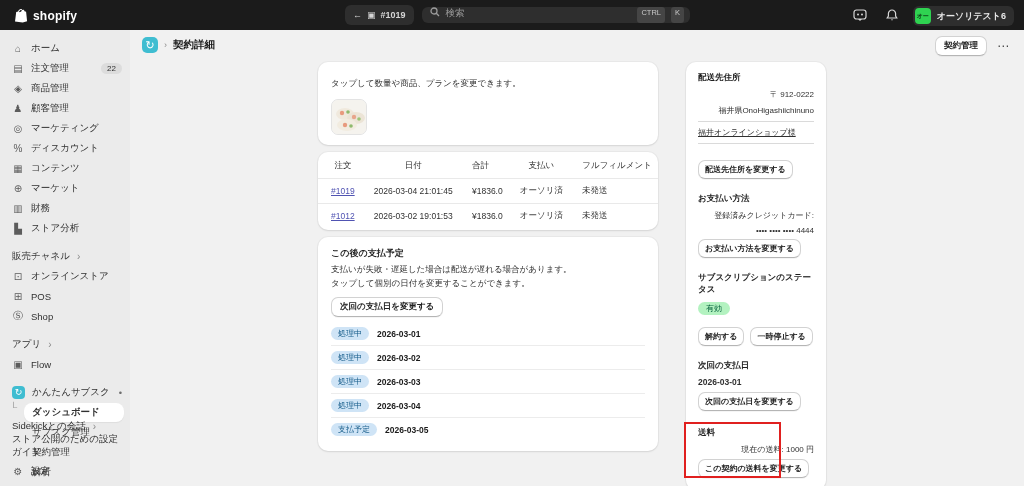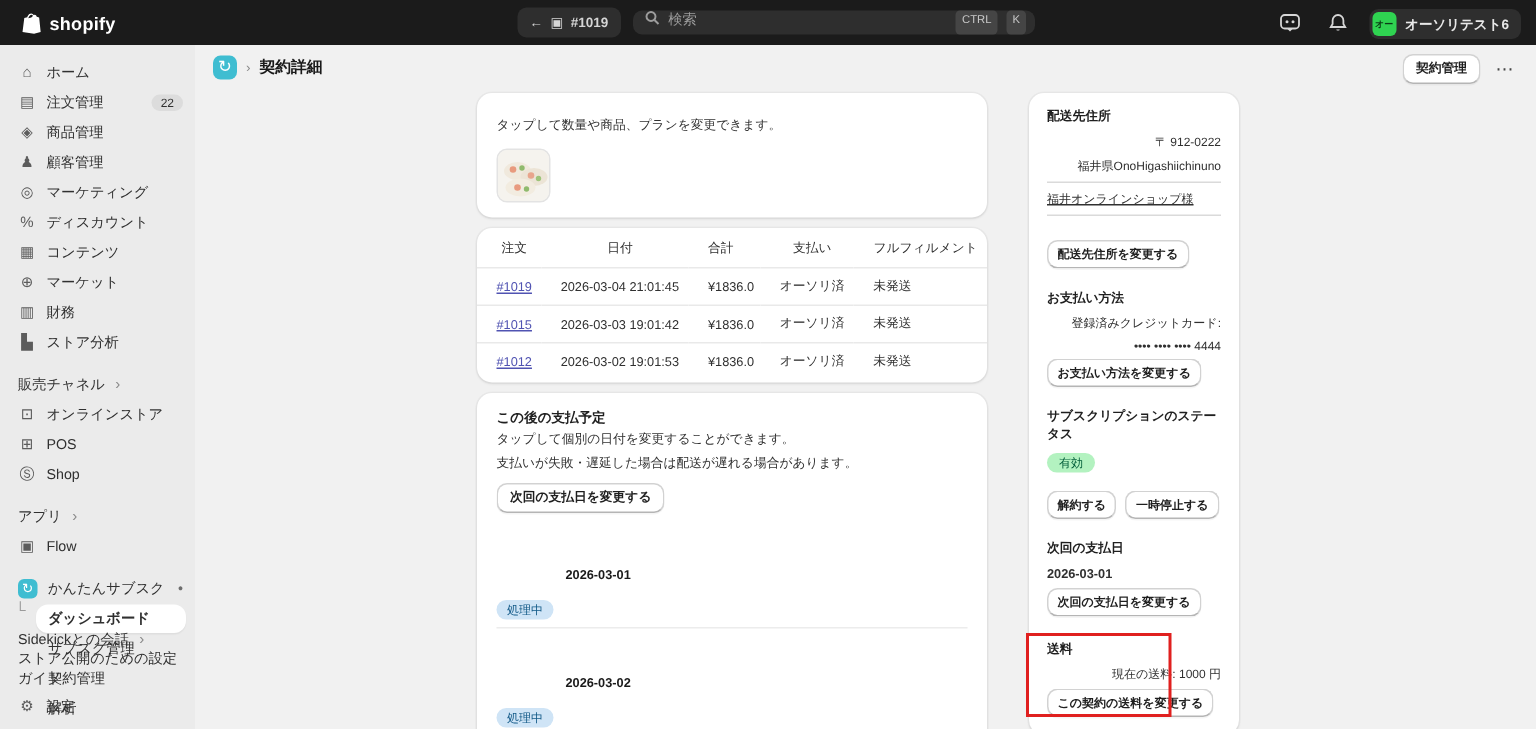--- a/index.html
+++ b/index.html
@@ -77,21 +77,21 @@
   table { width:100%; border-collapse:collapse; font-size:8.5px; }
   th { text-align:center; font-weight:400; color:#303030; padding:6px 6px 6px 13px; white-space:nowrap; }
   td { padding:6px 6px 6px 13px; border-top:1px solid #e9e9e9; white-space:nowrap; }
   .col-total { text-align:left; padding-right:4px; }
   .order-link { color:#5053b2; text-decoration:underline; cursor:pointer; }
   
   .sched-btn { margin-top:7px; }
   .sched-rows { margin-top:5px; }
   .sched-row { display:flex; align-items:center; gap:8px; padding:5px 0; border-bottom:1px solid #ececec; cursor:pointer; }
   .sched-row:last-child { border-bottom:none; }
-  .badge-info { background:#cfe4f6; color:#135a88; border-radius:8px; font-size:8px; padding:1px 7px;margin-top:48px; }
+  .badge-info { background:#cfe4f6; color:#135a88; border-radius:8px; font-size:8px; padding:1px 7px; }
   .sched-date { font-weight:700; font-size:8.5px; color:#1a1a1a; }
   
   .right-col { position:absolute; left:556px; top:32px; width:140px; }
   .right-card { padding:10px 12px 12px; font-size:8.5px; }
   .sec-title { font-weight:700; font-size:8.5px; color:#1f1f1f; }
   .rc-line { margin-top:5px; font-size:8px; white-space:nowrap; overflow:hidden;text-align:right; }
   .rc-underline { border-bottom:1px solid #dadada; padding-bottom:5px; }
   .rc-row2 { padding:5px 0; border-bottom:1px solid #dadada; font-size:8px; white-space:nowrap;text-decoration:underline; }
   .rc-btn { font-size:8px; padding:3px 6px; }
   .mt14 { margin-top:14px; } .mt6 { margin-top:6px; } .mt5 { margin-top:5px; } .mt4 { margin-top:4px; }
@@ -313,41 +313,34 @@
         </thead>
         <tbody>
           <tr>
             <td><span class="order-link">#1019</span></td>
             <td>2026-03-04 21:01:45</td>
             <td class="col-total">¥1836.0</td>
             <td>オーソリ済</td>
             <td>未発送</td>
           </tr>
           <tr>
-            <td><span class="order-link">#1015</span></td>
-            <td>2026-03-03 19:01:42</td>
-            <td class="col-total">¥1836.0</td>
-            <td>オーソリ済</td>
-            <td>未発送</td>
-          </tr>
-          <tr>
             <td><span class="order-link">#1012</span></td>
             <td>2026-03-02 19:01:53</td>
             <td class="col-total">¥1836.0</td>
             <td>オーソリ済</td>
             <td>未発送</td>
           </tr>
         </tbody>
       </table>
     </div>
 
     <div class="card card-pad">
       <div class="card-title">この後の支払予定</div>
+      <div class="card-sub" style="margin-top:4px;">支払いが失敗・遅延した場合は配送が遅れる場合があります。</div>
       <div class="card-sub" style="margin-top:2px;">タップして個別の日付を変更することができます。</div>
-      <div class="card-sub" style="margin-top:4px;">支払いが失敗・遅延した場合は配送が遅れる場合があります。</div>
       <div class="sched-btn"><span class="btn">次回の支払日を変更する</span></div>
       <div class="sched-rows">
         <div class="sched-row">
           <span class="badge-info">処理中</span>
           <span class="sched-date">2026-03-01</span>
         </div>
         <div class="sched-row">
           <span class="badge-info">処理中</span>
           <span class="sched-date">2026-03-02</span>
         </div>

